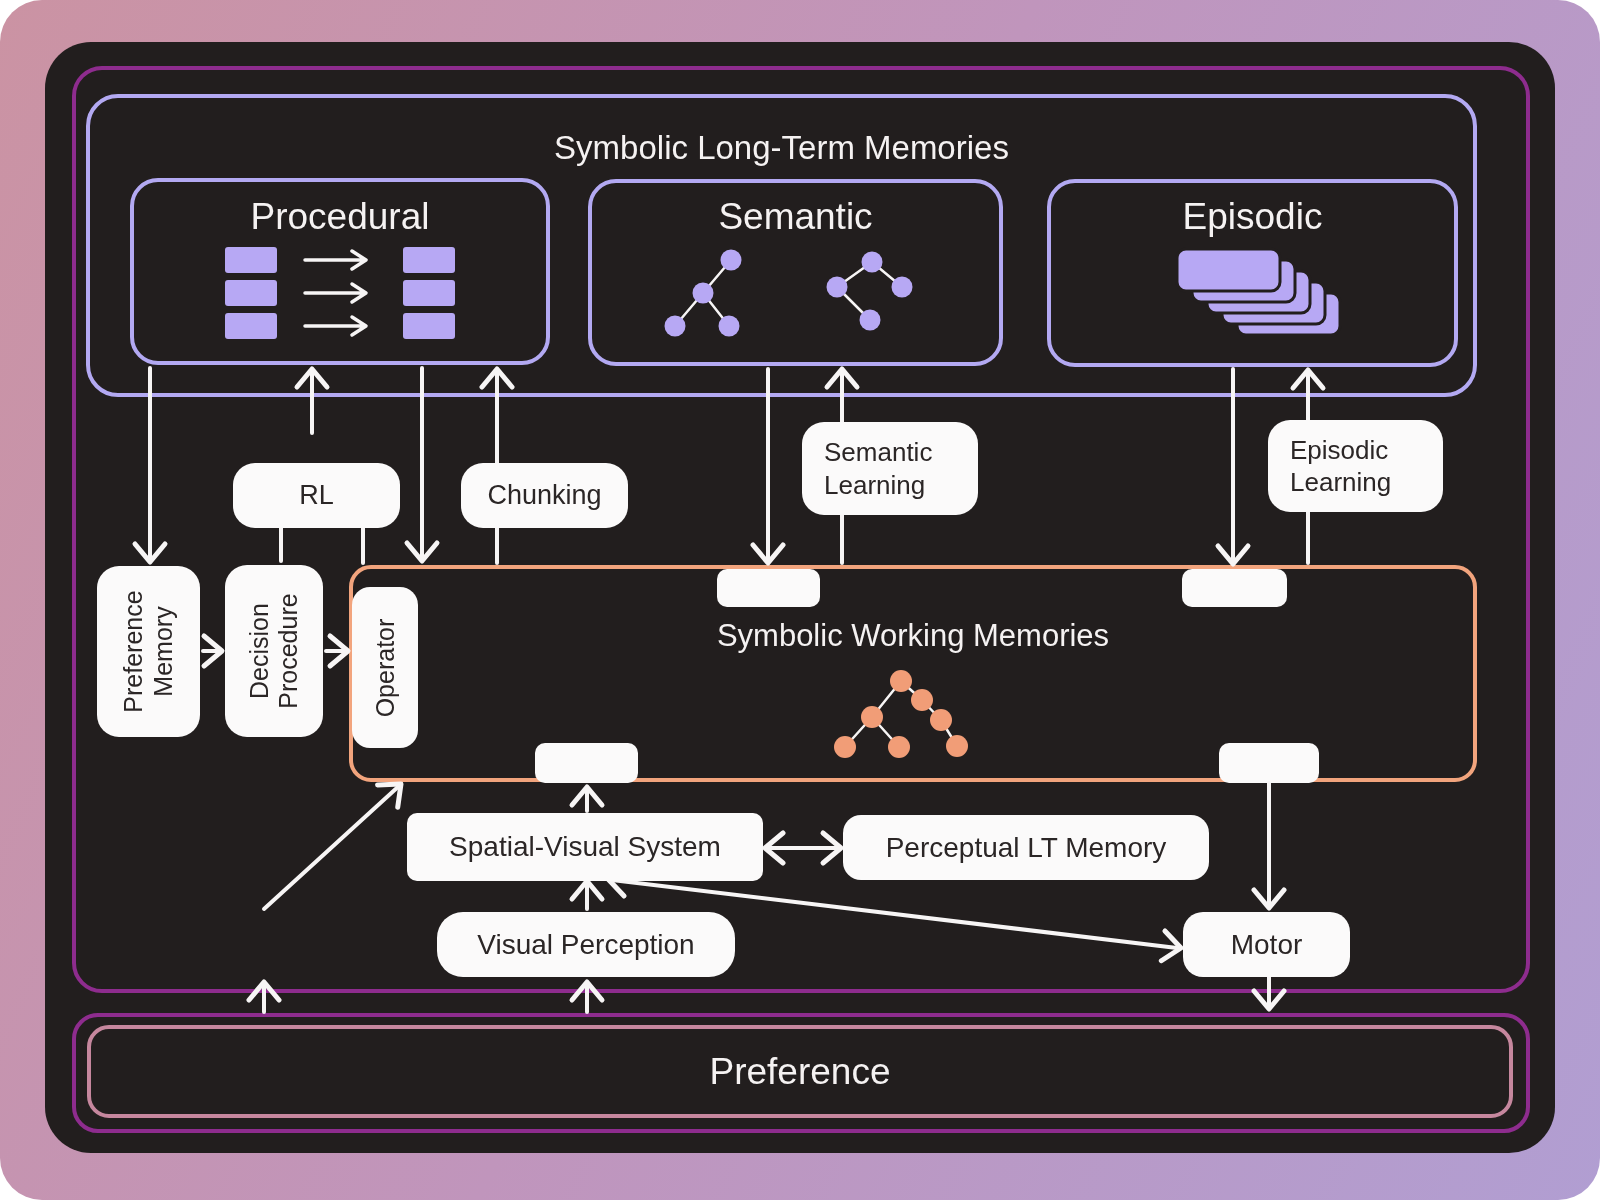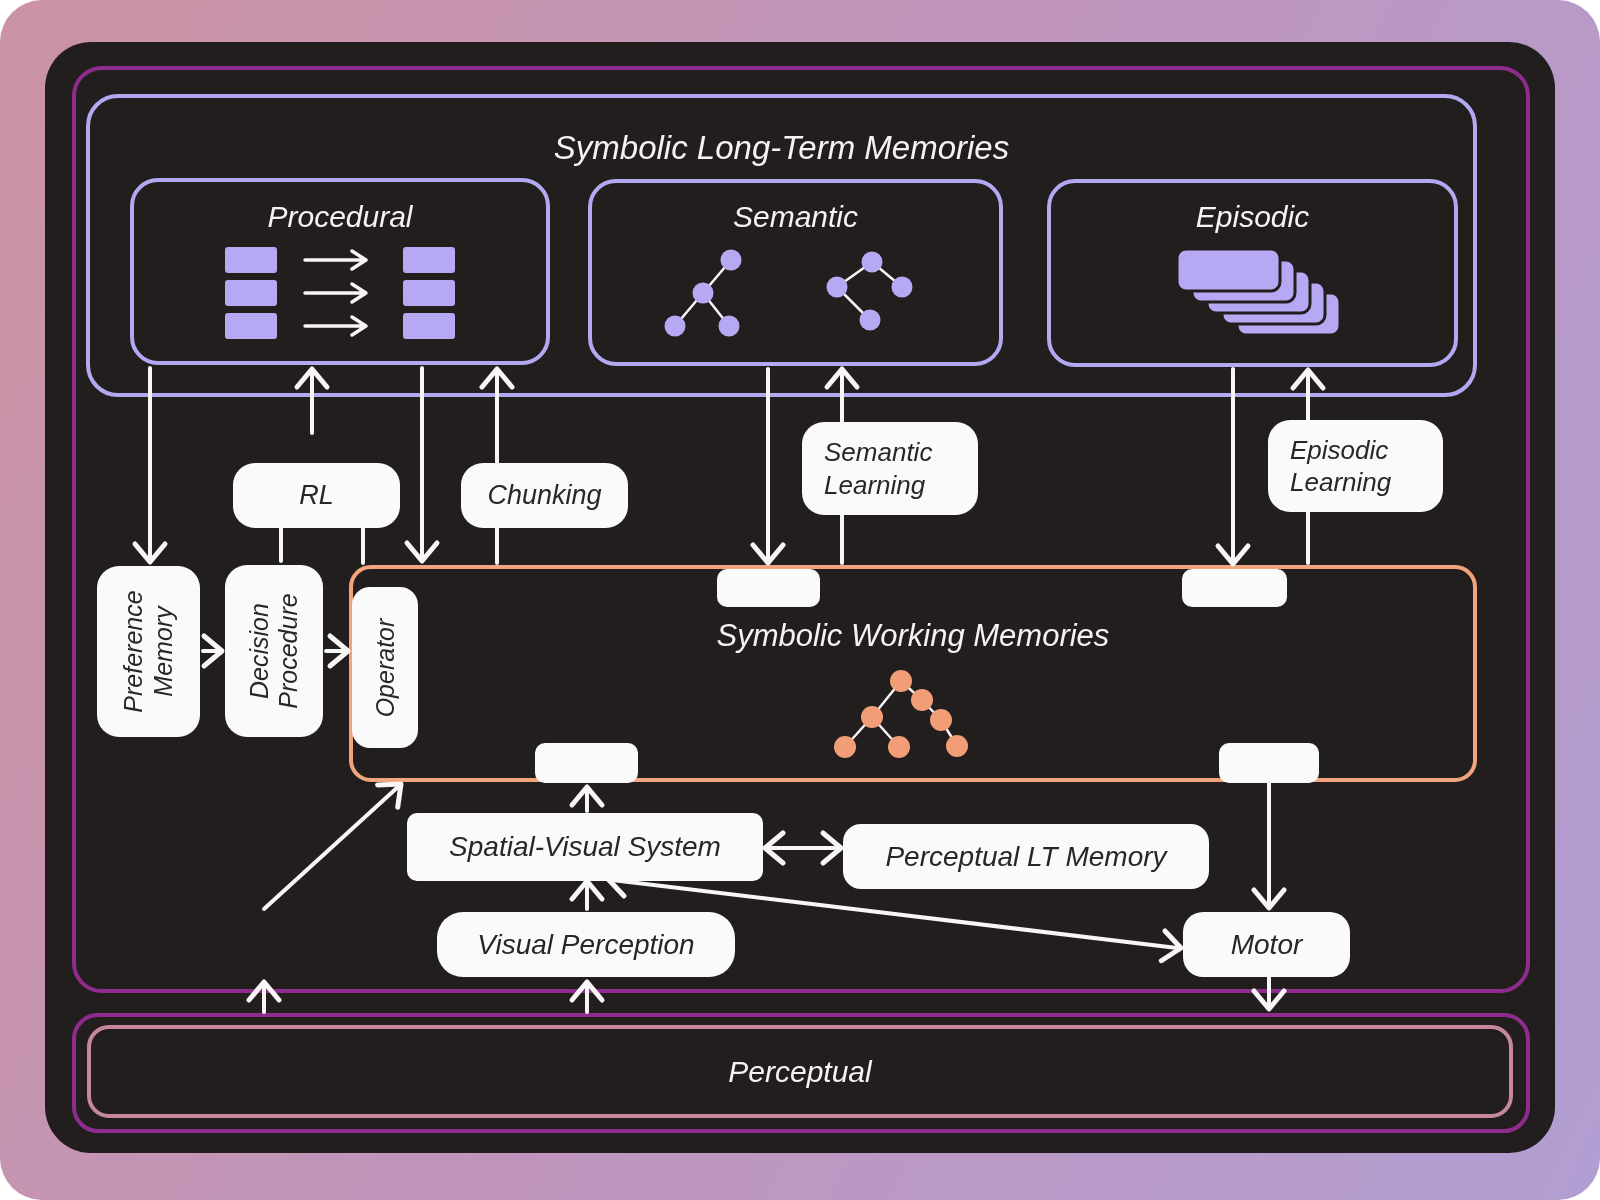--- a/index.html
+++ b/index.html
@@ -1,16 +1,16 @@
 <!DOCTYPE html>
 <html><head>
 <meta charset="utf-8">
 <style>
   html,body{margin:0;padding:0;background:#ffffff;font-family:"Liberation Sans",sans-serif;}
-  .stage{position:relative;width:1600px;height:1200px;background:#ffffff;overflow:hidden;font-style:italic;}
+  .stage{position:relative;width:1600px;height:1200px;background:#ffffff;overflow:hidden;}
   .grad{position:absolute;inset:0;border-radius:42px;
         background:linear-gradient(115deg,#cb93a3 0%,#c095bc 48%,#b19ed2 100%);}
   .dark{position:absolute;left:45px;top:42px;width:1510px;height:1111px;border-radius:46px;background:#221e1e;}
   .bbox{position:absolute;box-sizing:border-box;background:transparent;}
   .magenta{border:4px solid #8e2c8e;}
   .peri{border:4px solid #b3a9f2;}
   .orange{border:4px solid #f2a47d;}
   .pink{border:4px solid #c6879e;}
   .title{position:absolute;display:flex;align-items:center;justify-content:center;
          color:#f5f2f2;white-space:pre-line;}
@@ -18,21 +18,21 @@
         background:#fbfafa;border-radius:22px;color:#2b2626;box-sizing:border-box;
         text-align:center;white-space:pre-line;}
   .leftal{justify-content:flex-start;text-align:left;padding-left:22px;}
   .vwrap{overflow:visible;}
   .vtext{position:absolute;display:flex;align-items:center;justify-content:center;
          transform:rotate(-90deg);text-align:center;white-space:pre-line;line-height:1.18;}
   .f25{font-size:25px;line-height:1.18;}
   .f26{font-size:26px;line-height:1.24;}
   .f27{font-size:27px;margin-top:28px;}
   .f28{font-size:28px;}
-  .f30{font-size:30px;}
+  .f30{font-size:37px;}
   .f31{font-size:31px;}
   .f33{font-size:33px;}
   svg.overlay{position:absolute;left:0;top:0;width:1600px;height:1200px;pointer-events:none;}
 </style>
 </head>
 <body>
 
 <div class="stage">
   <div class="grad"></div>
   <div class="dark"></div>
@@ -49,21 +49,21 @@
   <div class="bbox peri" style="left:588px;top:179px;width:415px;height:187px;border-radius:28px;"></div>
   <div class="title f30" style="left:588px;top:197px;width:415px;height:40px;">Semantic</div>
 
   <div class="bbox peri" style="left:1047px;top:179px;width:411px;height:188px;border-radius:28px;"></div>
   <div class="title f30" style="left:1047px;top:197px;width:411px;height:40px;">Episodic</div>
 
   <div class="bbox orange" style="left:349px;top:565px;width:1128px;height:217px;border-radius:22px;"></div>
   <div class="title f31" style="left:349px;top:616px;width:1128px;height:40px;">Symbolic Working Memories</div>
 
   <div class="bbox pink title f30" style="left:87px;top:1025px;width:1426px;height:93px;border-radius:22px;display:flex;align-items:center;justify-content:center;">
-    <span>Perceptual</span>
+    <span>Preference</span>
   </div>
 
   <svg class="overlay" viewBox="0 0 1600 1200">
 
     <g fill="#fbfafa">
       <rect x="717" y="569" width="103" height="38" rx="10"></rect>
       <rect x="1182" y="569" width="105" height="38" rx="10"></rect>
       <rect x="535" y="743" width="103" height="40" rx="10"></rect>
       <rect x="1219" y="743" width="100" height="40" rx="10"></rect>
     </g>
@@ -199,19 +199,19 @@
     <div class="vtext f25" style="width:172px;height:98px;left:-37px;top:37px;">Decision
 Procedure</div>
   </div>
 
   <div class="wbox vwrap" style="left:352px;top:587px;width:66px;height:161px;border-radius:18px;">
     <div class="vtext f25" style="width:161px;height:66px;left:-47.5px;top:47.5px;">Operator</div>
   </div>
 
   <div class="wbox f28" style="left:407px;top:813px;width:356px;height:68px;border-radius:10px;"><span>Spatial-Visual System</span></div>
 
-  <div class="wbox f28" style="left:843px;top:815px;width:366px;height:65px;border-radius:18px;margin-top:9px;"><span>Perceptual LT Memory</span></div>
+  <div class="wbox f28" style="left:843px;top:815px;width:366px;height:65px;border-radius:18px;"><span>Perceptual LT Memory</span></div>
 
 
   <div class="wbox f28" style="left:437px;top:912px;width:298px;height:65px;border-radius:26px;"><span>Visual Perception</span></div>
 
   <div class="wbox f28" style="left:1183px;top:912px;width:167px;height:65px;border-radius:20px;"><span>Motor</span></div>
 </div>
 
 </body></html>

